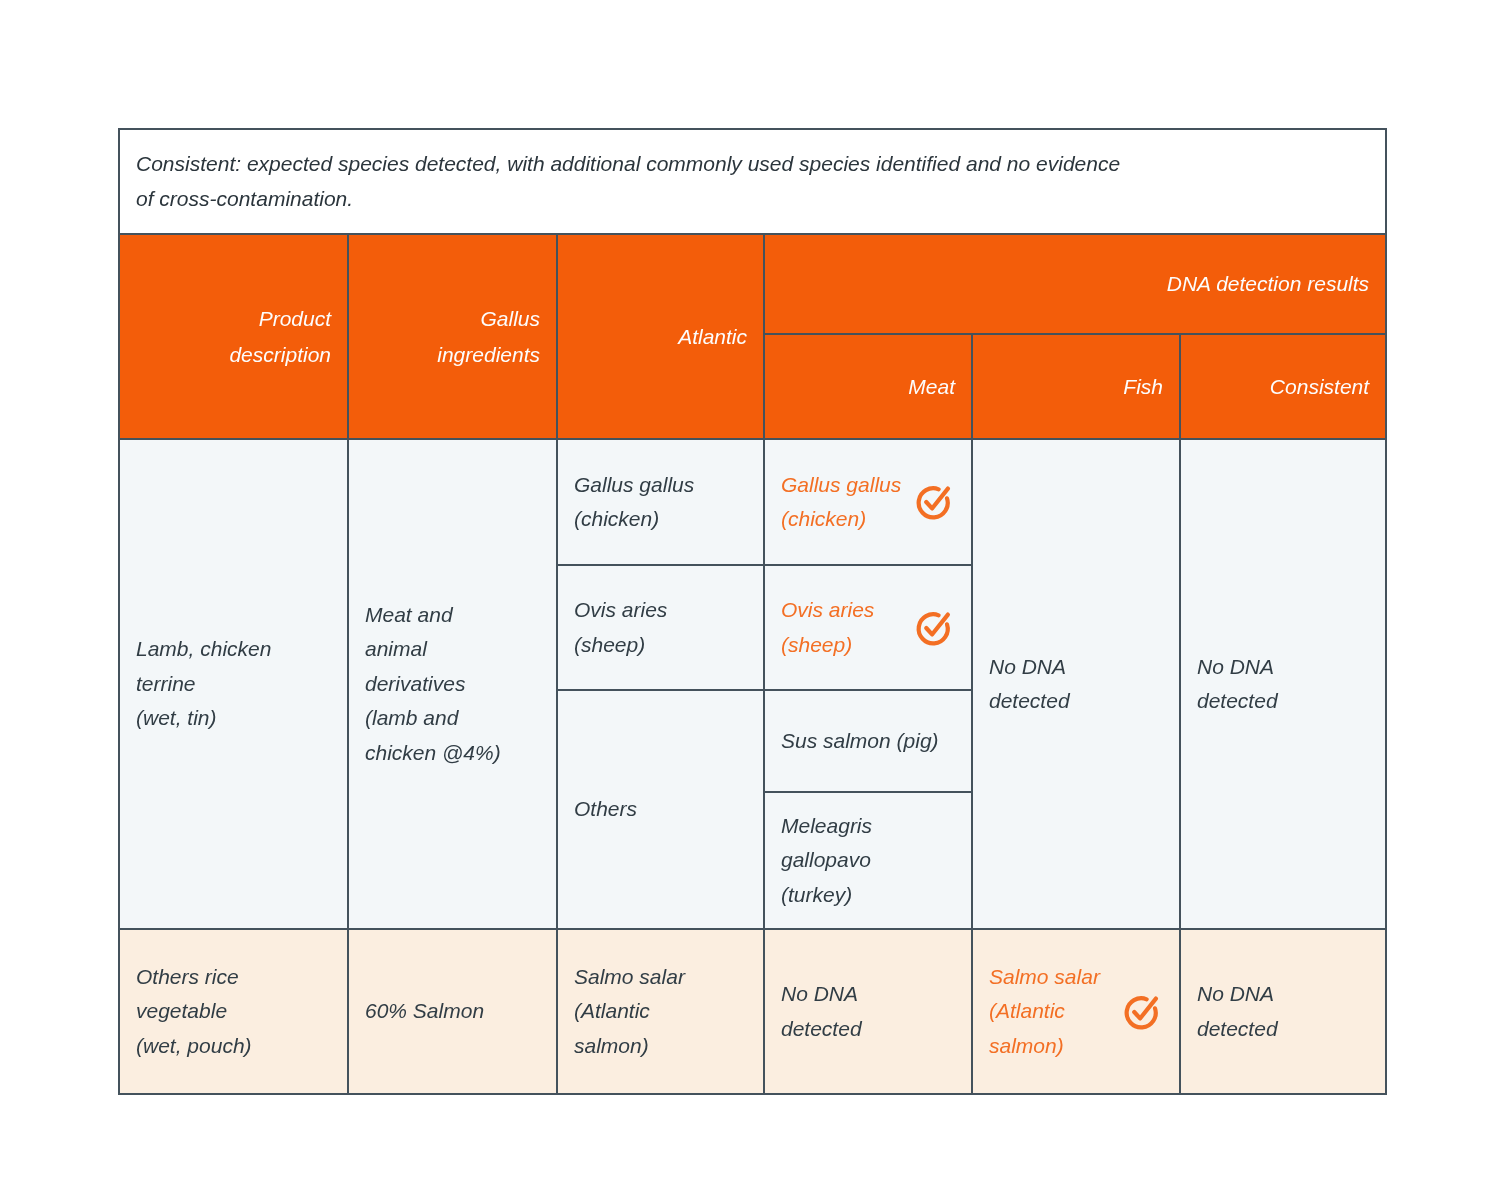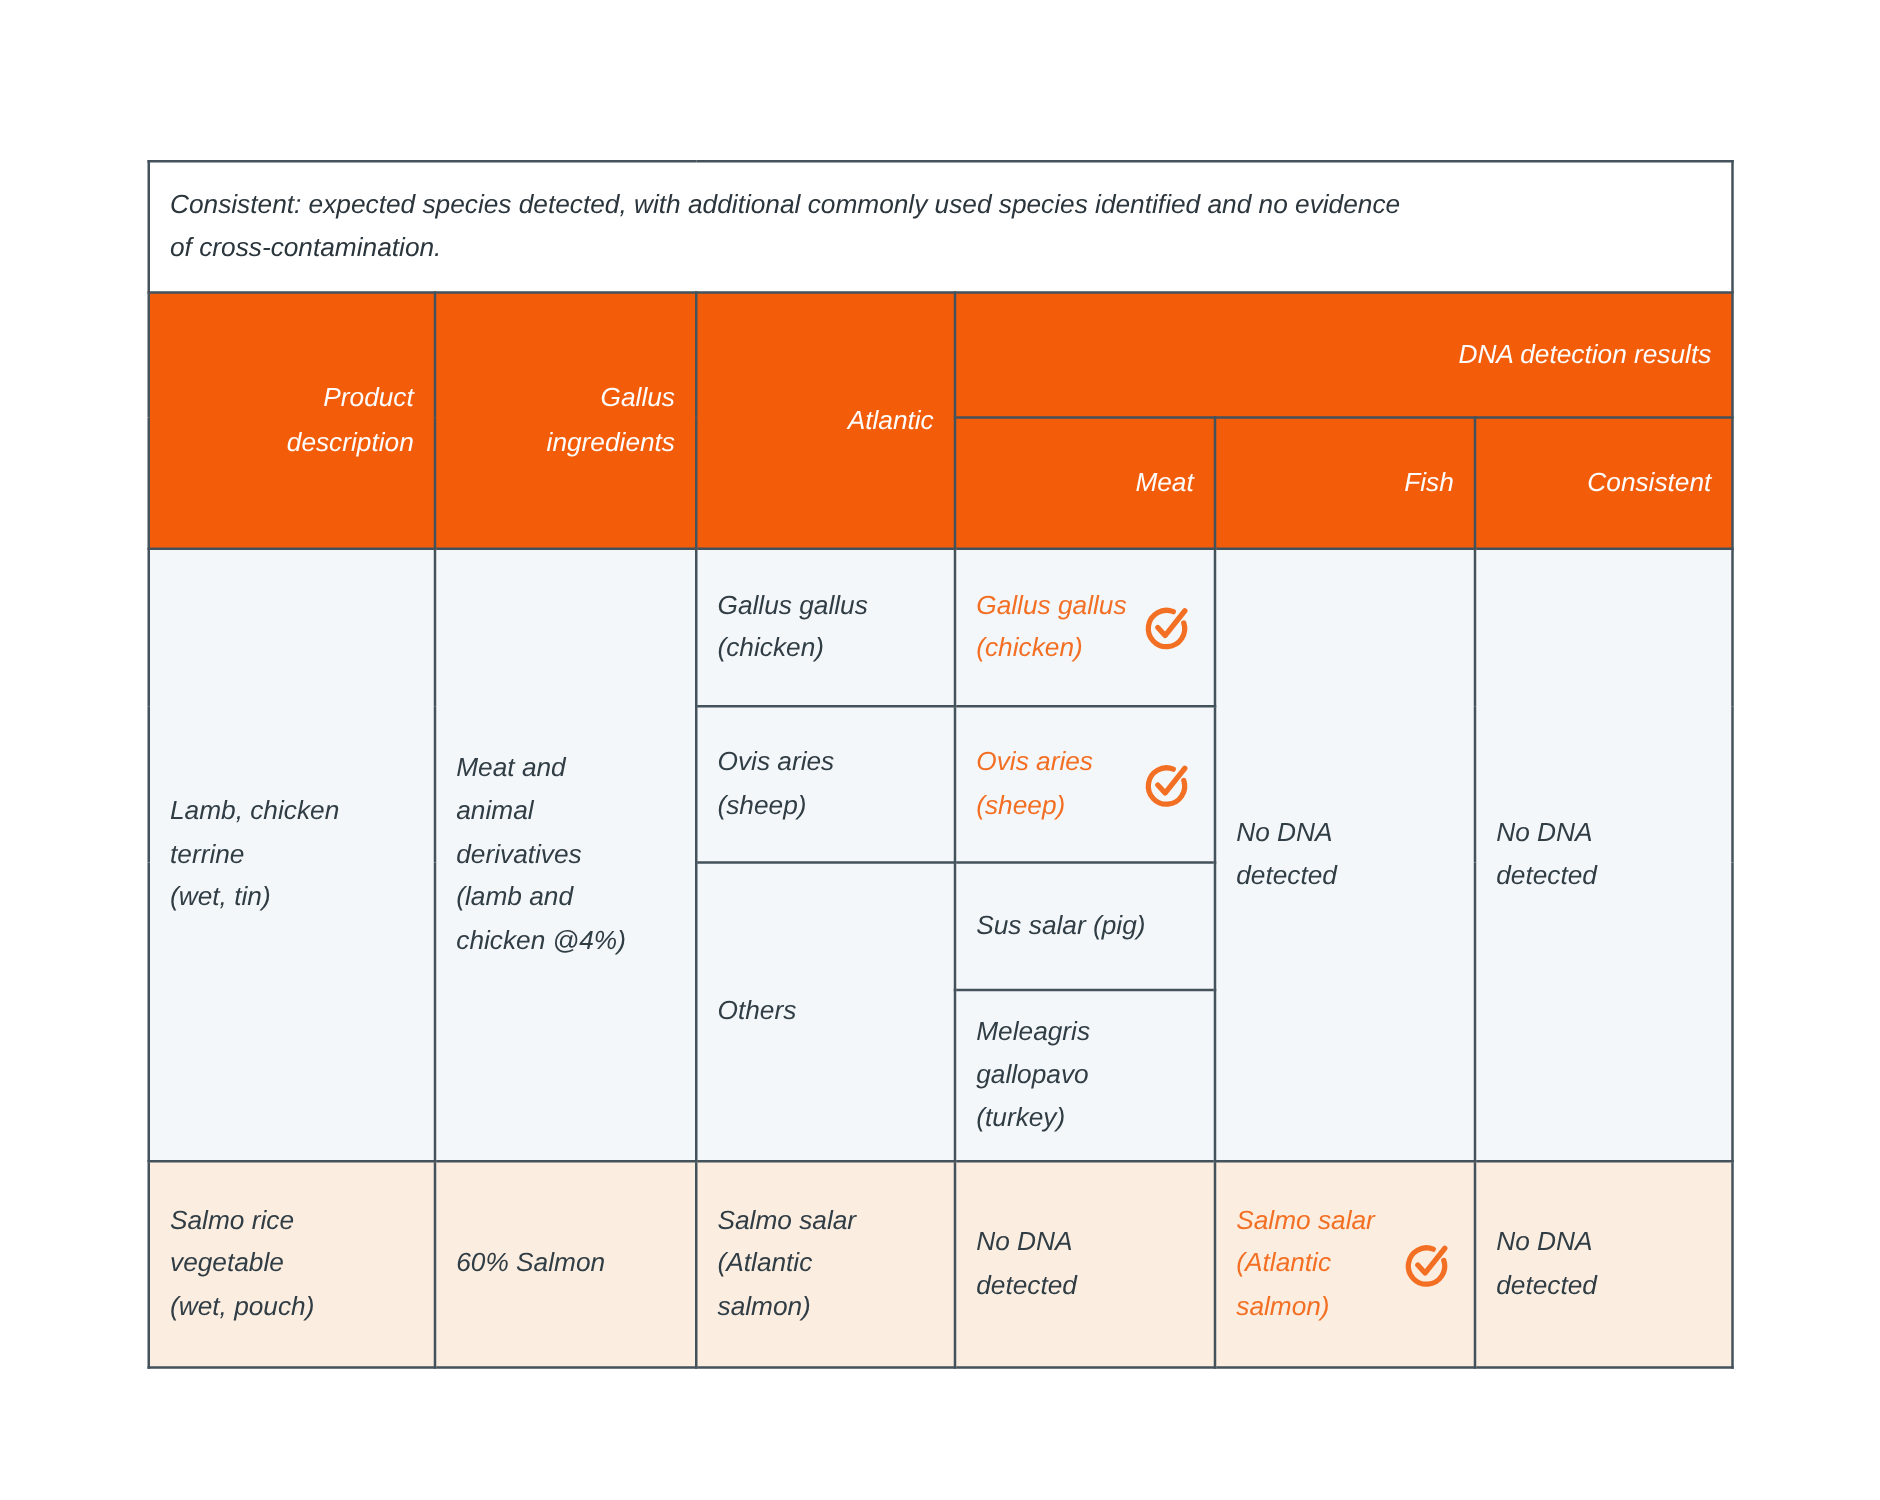--- a/index.html
+++ b/index.html
@@ -146,31 +146,31 @@
               <path d="M 21.06 10.72 A 9 9 0 1 1 15.87 5.16" fill="none" stroke="var(--detected-orange)" stroke-width="2.6" stroke-linecap="round"></path>
               <path d="M 8.2 13.0 L 11.8 17.0 L 21.6 4.7" fill="none" stroke="var(--detected-orange)" stroke-width="2.6" stroke-linecap="round" stroke-linejoin="round"></path>
             </svg>
           </span>
         </div>
       </td>
     </tr>
 
     <tr class="row-lamb" style="height:102px">
       <td rowspan="2" class="pre">Others</td>
-      <td class="pre">Sus salar (pig)</td>
+      <td class="pre">Sus salmon (pig)</td>
     </tr>
 
     <tr class="row-lamb" style="height:137px">
       <td class="pre">Meleagris
 gallopavo
 (turkey)</td>
     </tr>
 
     <tr class="row-salmon" style="height:165px">
-      <td class="pre">Salmo rice
+      <td class="pre">Others rice
 vegetable
 (wet, pouch)</td>
       <td class="pre">60% Salmon</td>
       <td class="pre">Salmo salar
 (Atlantic
 salmon)</td>
       <td class="pre">No DNA
 detected</td>
       <td>
         <div class="detected">

